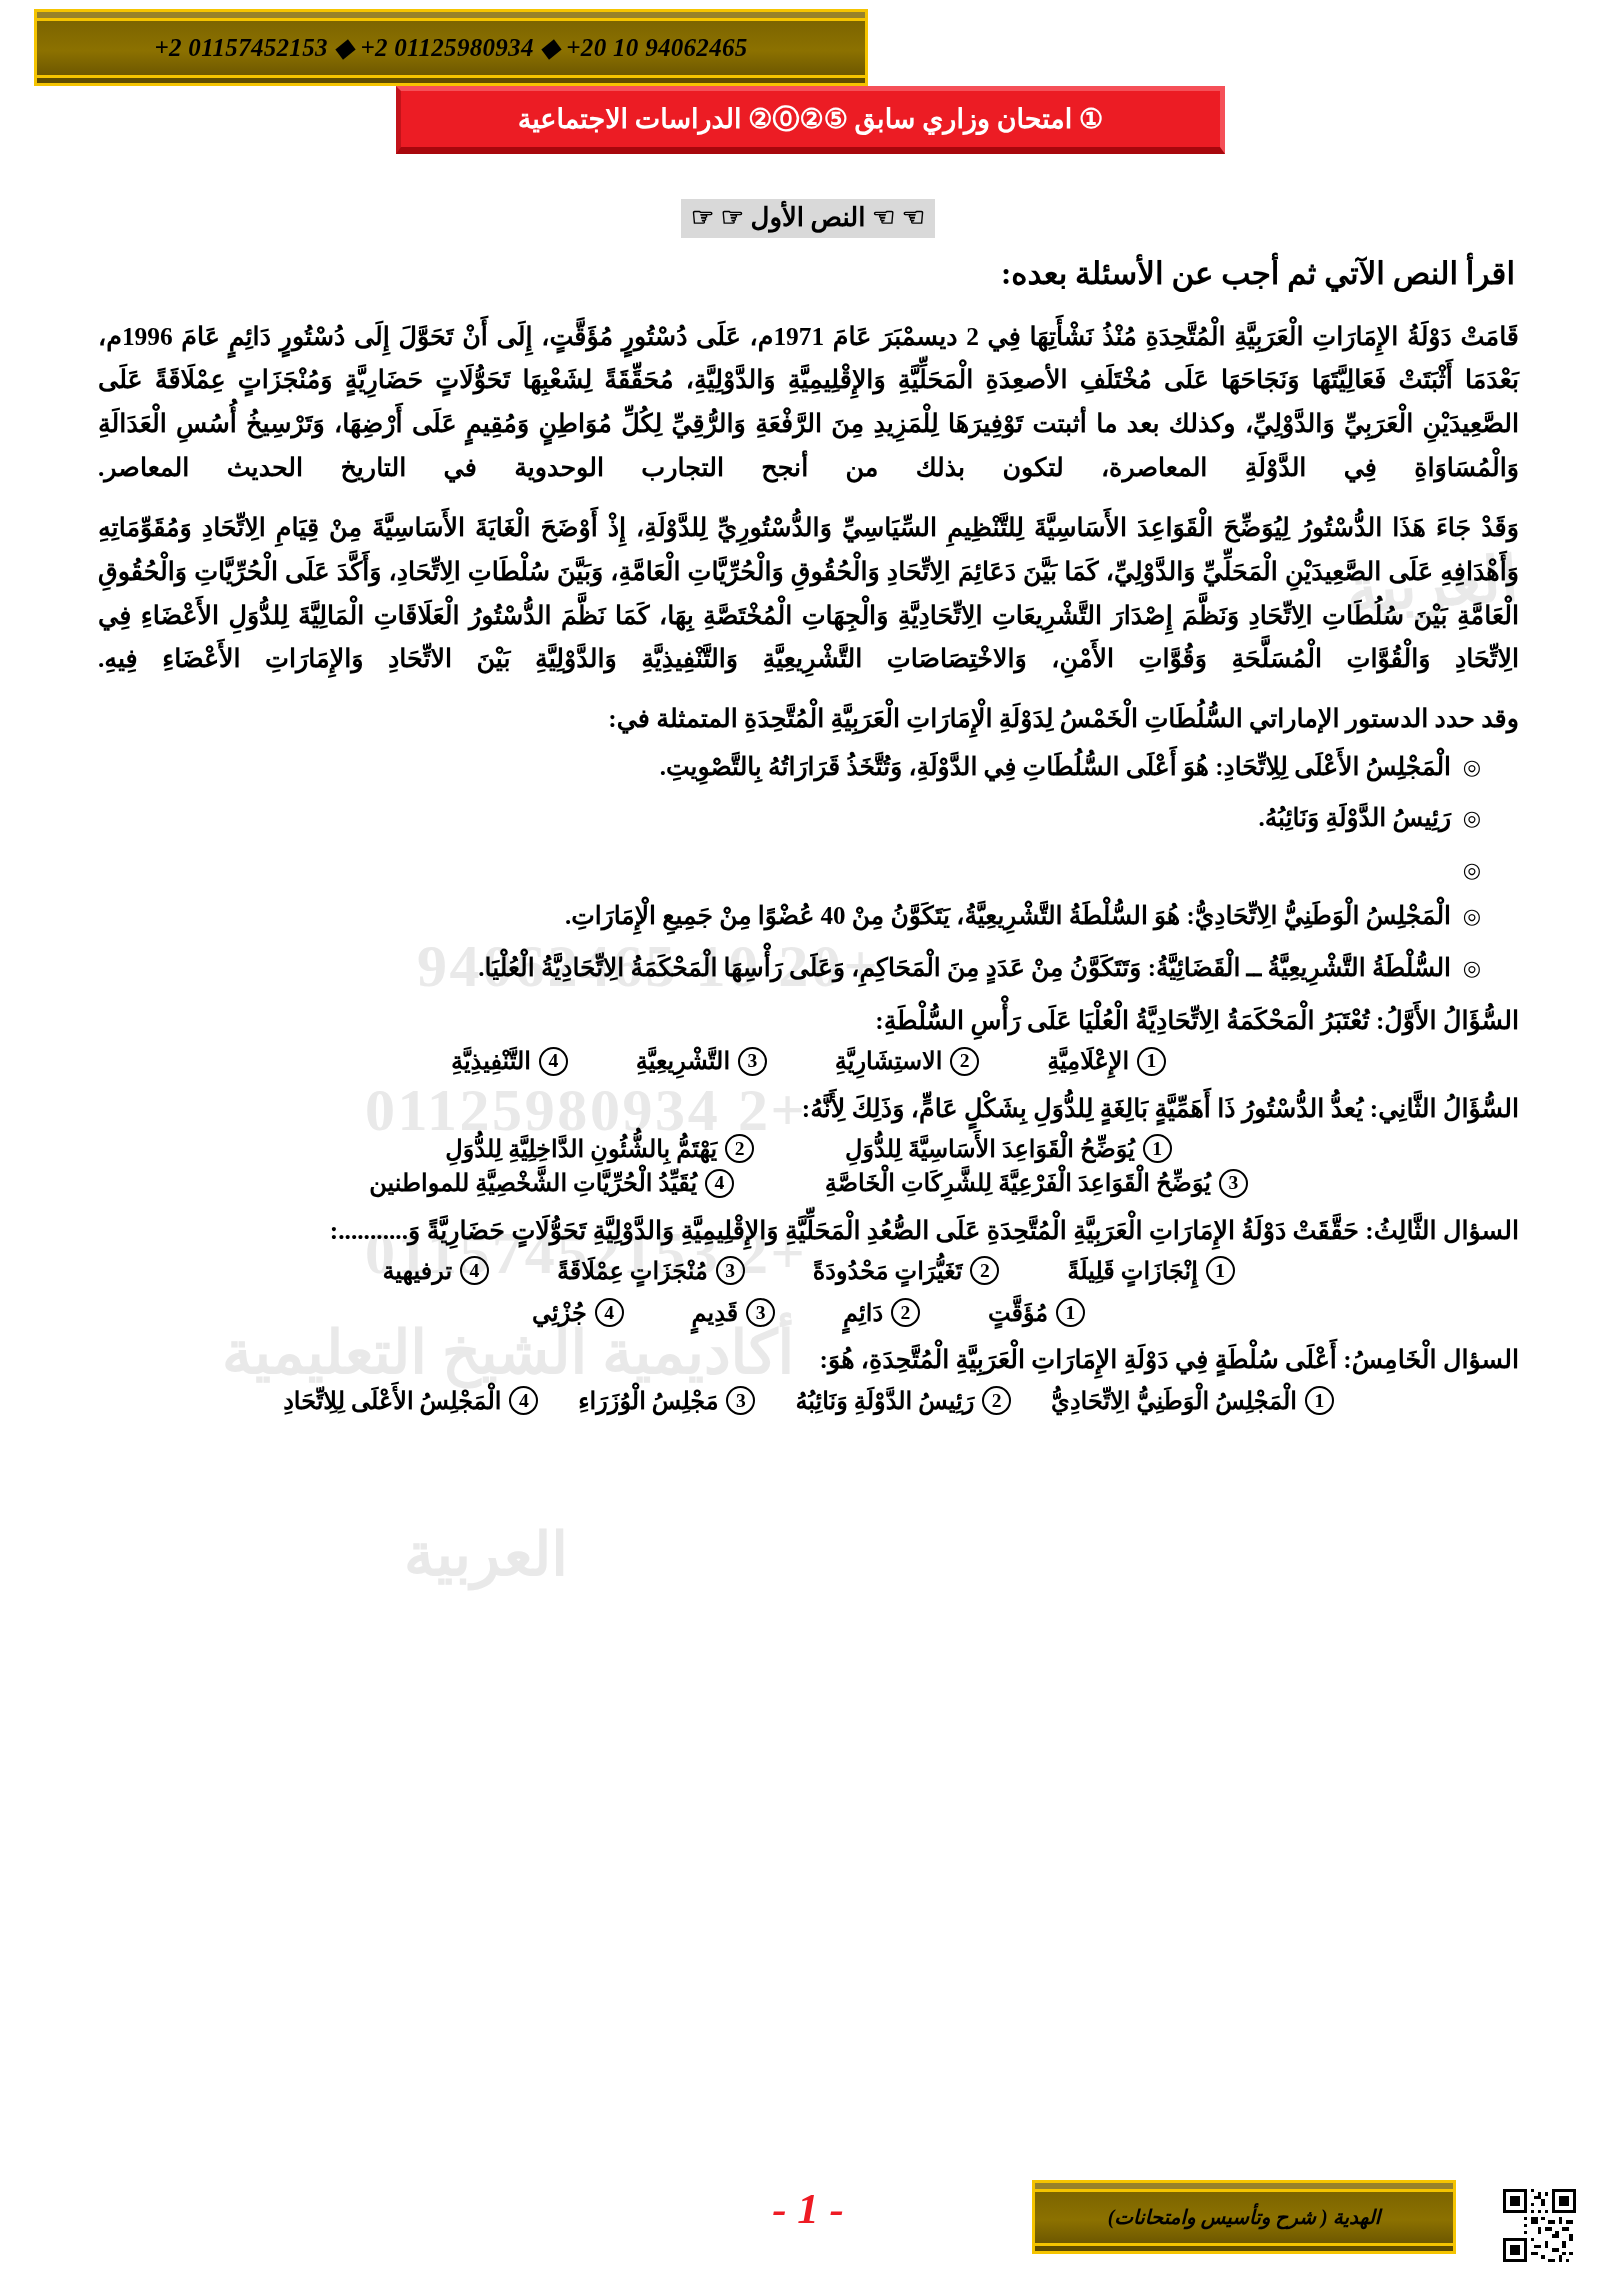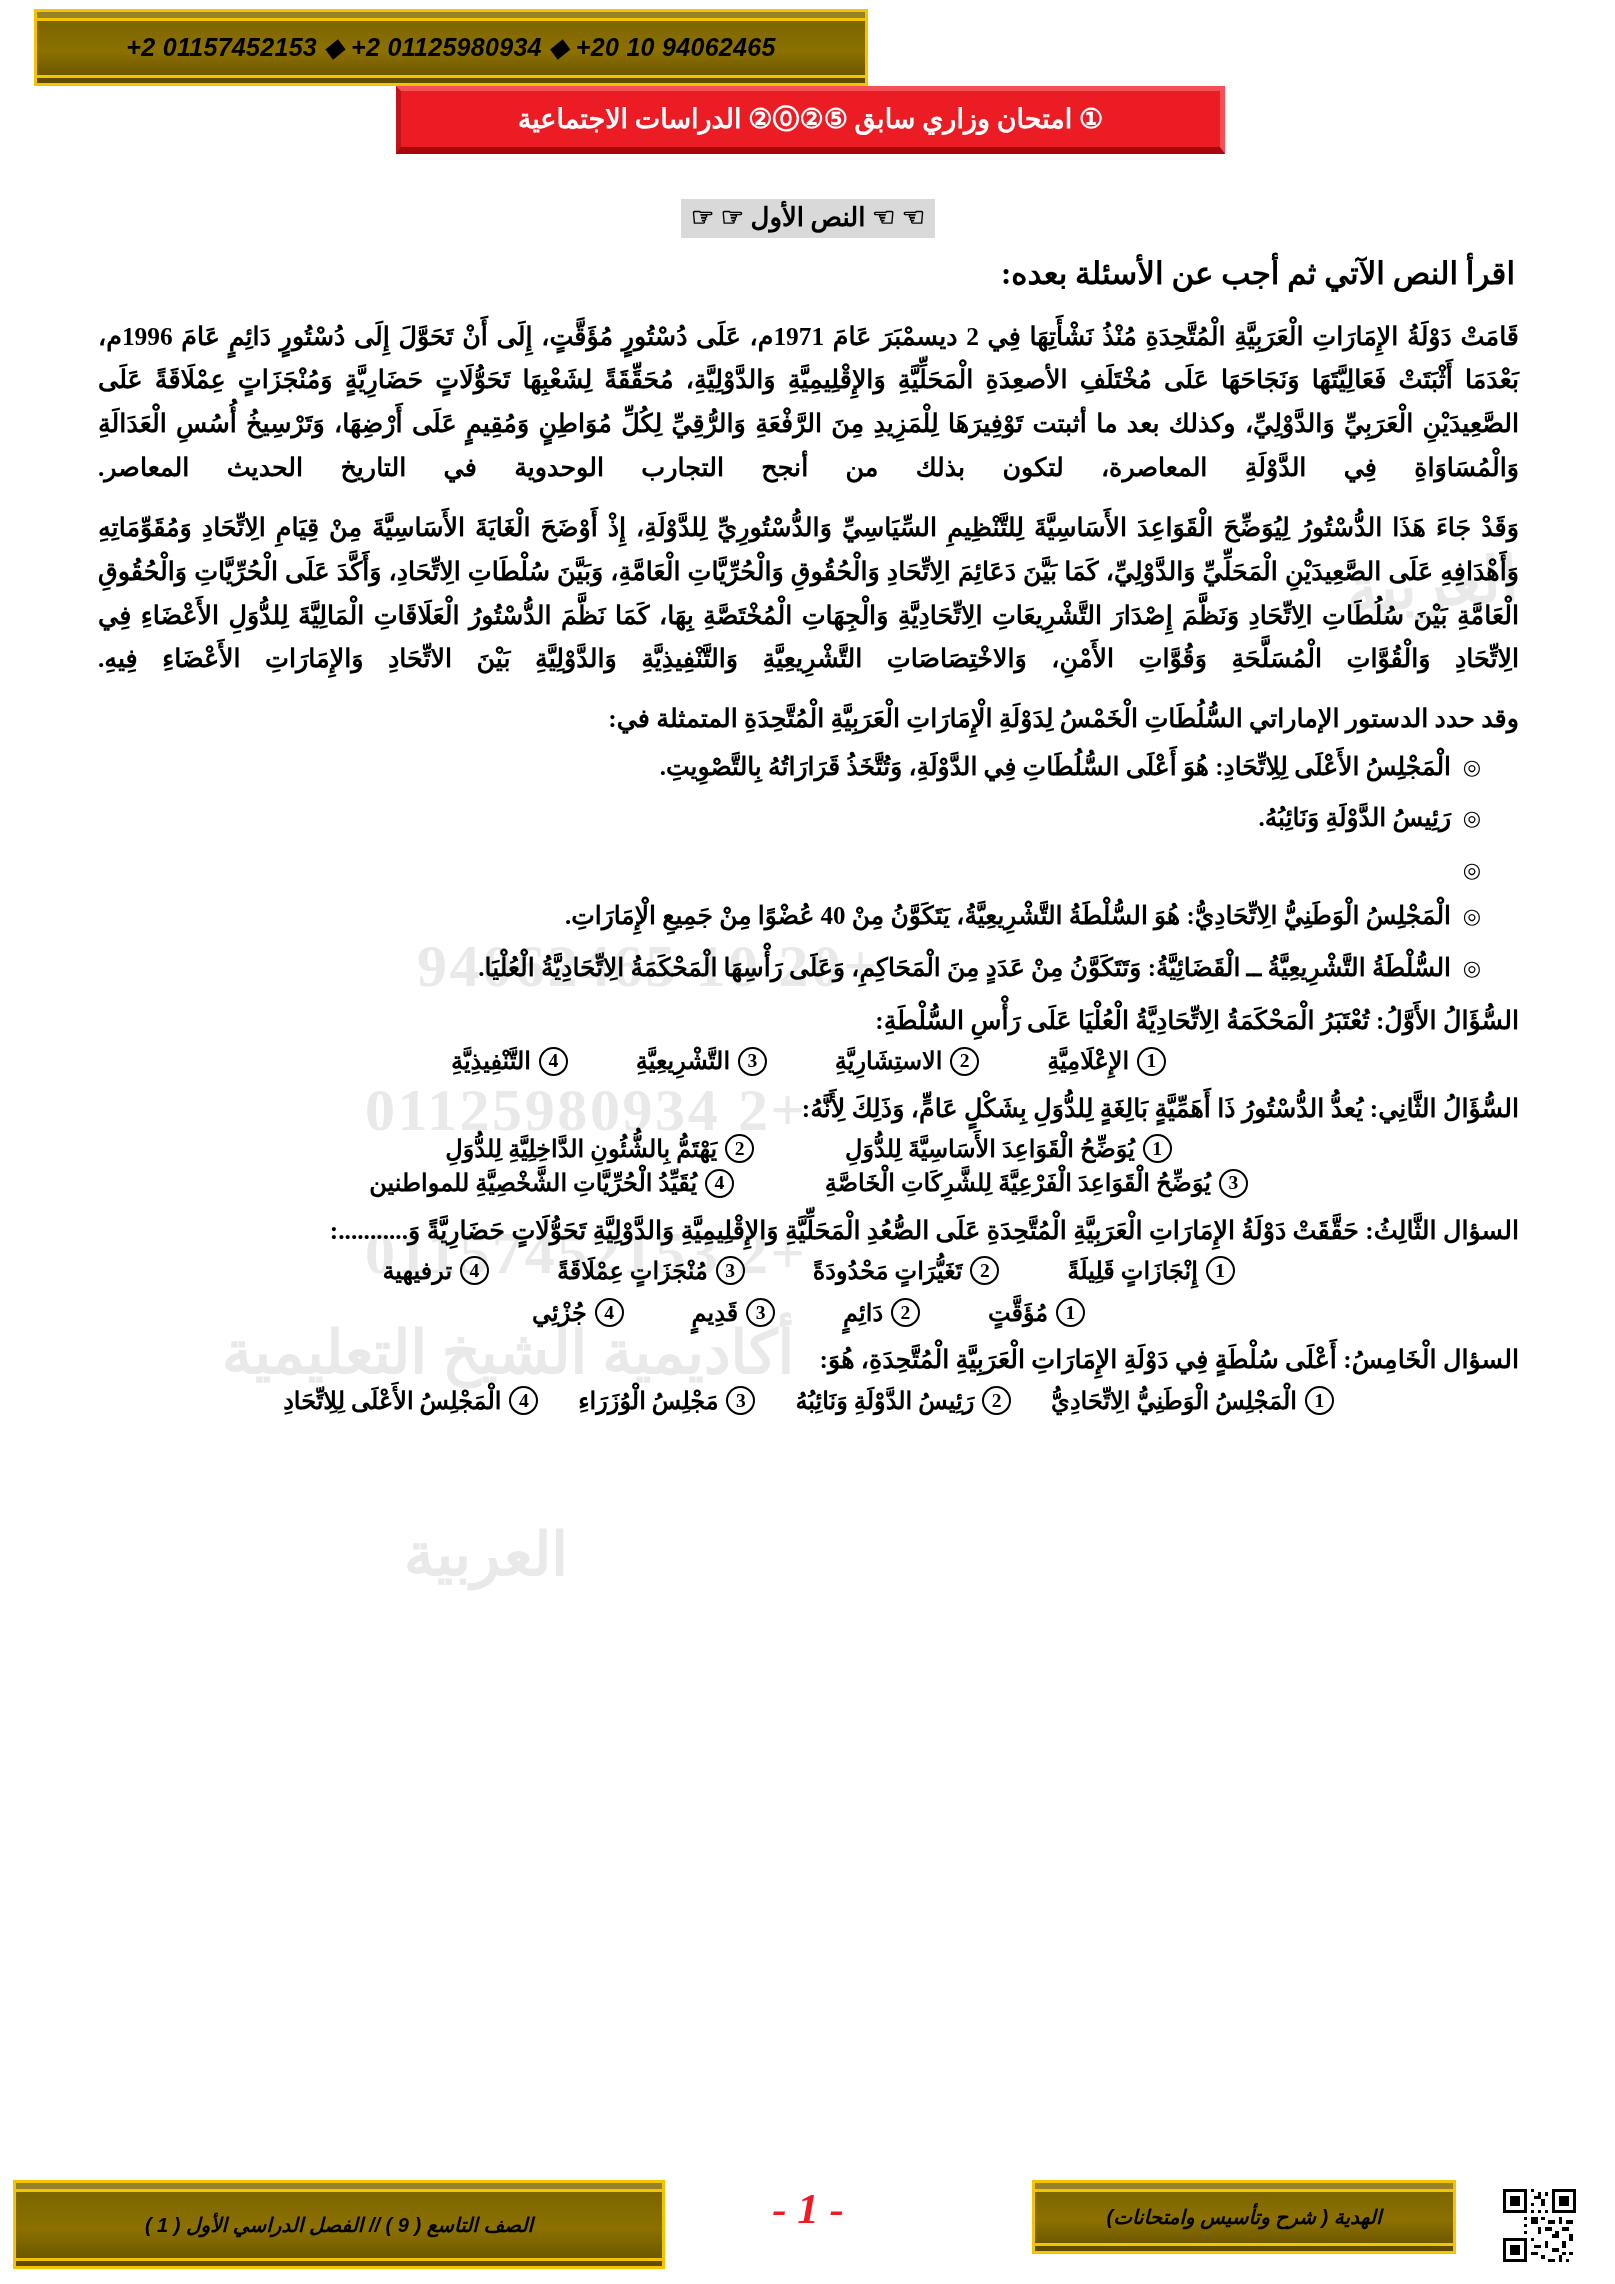--- a/index.html
+++ b/index.html
@@ -67,21 +67,21 @@
     display: flex;
     align-items: center;
     justify-content: center;
     background: linear-gradient(180deg, #7d6500 0%, #8c7100 55%, #6e5800 100%);
   }
   .plaque .txt {
     color: #000;
     font-weight: bold;
     font-style: italic;
     white-space: nowrap;
-    font-family: Liberation Sans, sans-serif;
+    font-family: Liberation Serif, serif;
   }
 
   #plaque-phones { left: 34px;  top: 9px;  width: 834px; height: 77px; }
   #plaque-phones .txt { font-size: 25px; letter-spacing: 0.3px; direction: ltr; }
 
   #plaque-academy { left: 965px; top: 9px; width: 622px; height: 77px; }
   #plaque-academy .txt { font-size: 20px; }
 
   
   #title-banner {
@@ -444,25 +444,20 @@
         </div>
         <div class="opt">
           <span class="opt-num">4</span>
           <span class="opt-label">الْمَجْلِسُ الأَعْلَى لِلِاتِّحَادِ</span>
         </div>
       </div>
     </div>
 
   </div>
 
-  <div class="plaque" id="plaque-grade">
-    <div class="inner">
-      <span class="txt">الصف التاسع ( 9 )  //  الفصل الدراسي الأول ( 1 )</span>
-    </div>
-  </div>
 
   <div id="page-number">- 1 -</div>
 
   <div class="plaque" id="plaque-brand">
     <div class="inner">
       <span class="txt">الهدية  ( شرح وتأسيس  وامتحانات)</span>
     </div>
   </div>
 
   <div id="qr-code">

